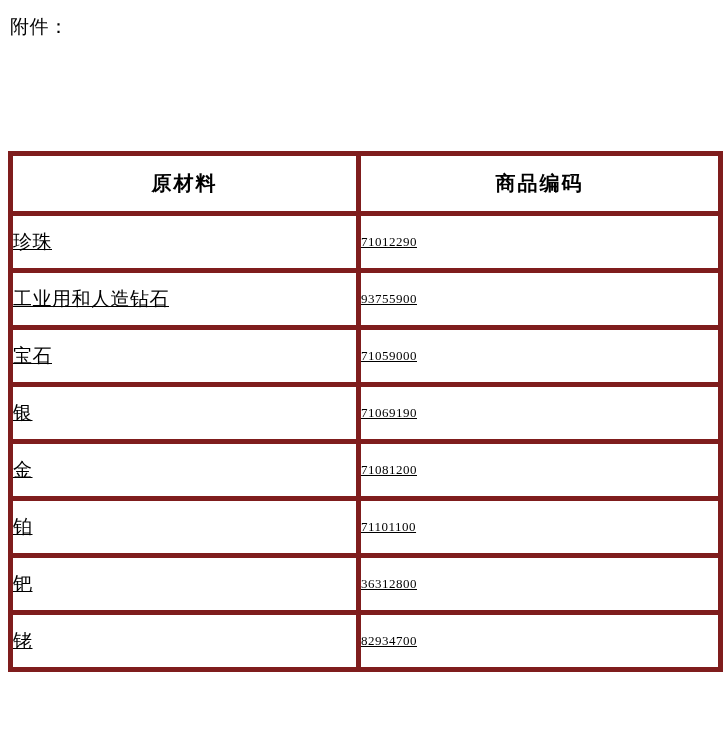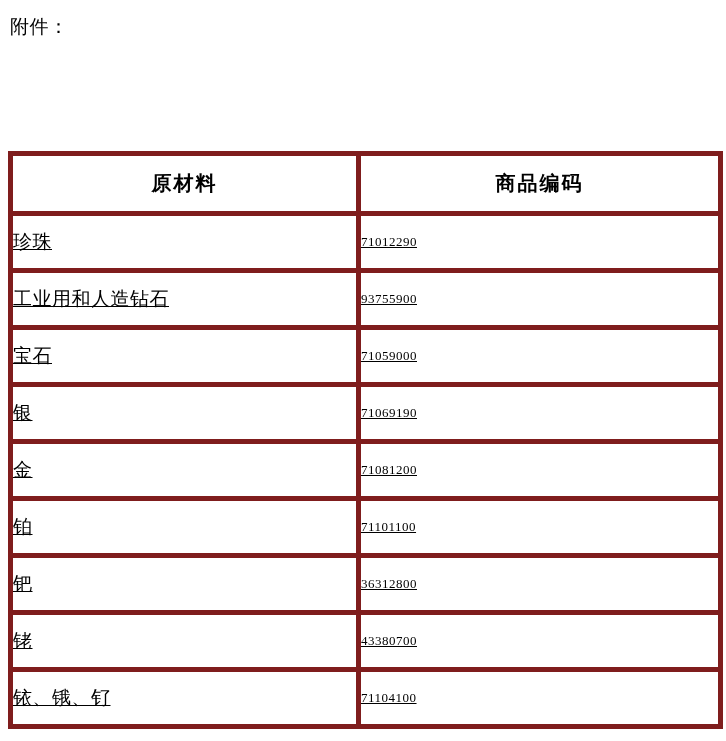--- a/index.html
+++ b/index.html
@@ -123,23 +123,19 @@
         <tr>
           <td class="body-cell cell-inner-left">铂</td>
           <td class="body-cell cell-code">71101100</td>
         </tr>
         <tr>
           <td class="body-cell cell-inner-left">钯</td>
           <td class="body-cell cell-code">36312800</td>
         </tr>
         <tr>
           <td class="body-cell cell-inner-left">铑</td>
-          <td class="body-cell cell-code">43380700</td>
-        </tr>
-        <tr>
-          <td class="body-cell cell-inner-left">铱、锇、钌</td>
-          <td class="body-cell cell-code">71104100</td>
+          <td class="body-cell cell-code">82934700</td>
         </tr>
       </tbody>
     </table>
   </div>
 
 </div>
 
 </body></html>

